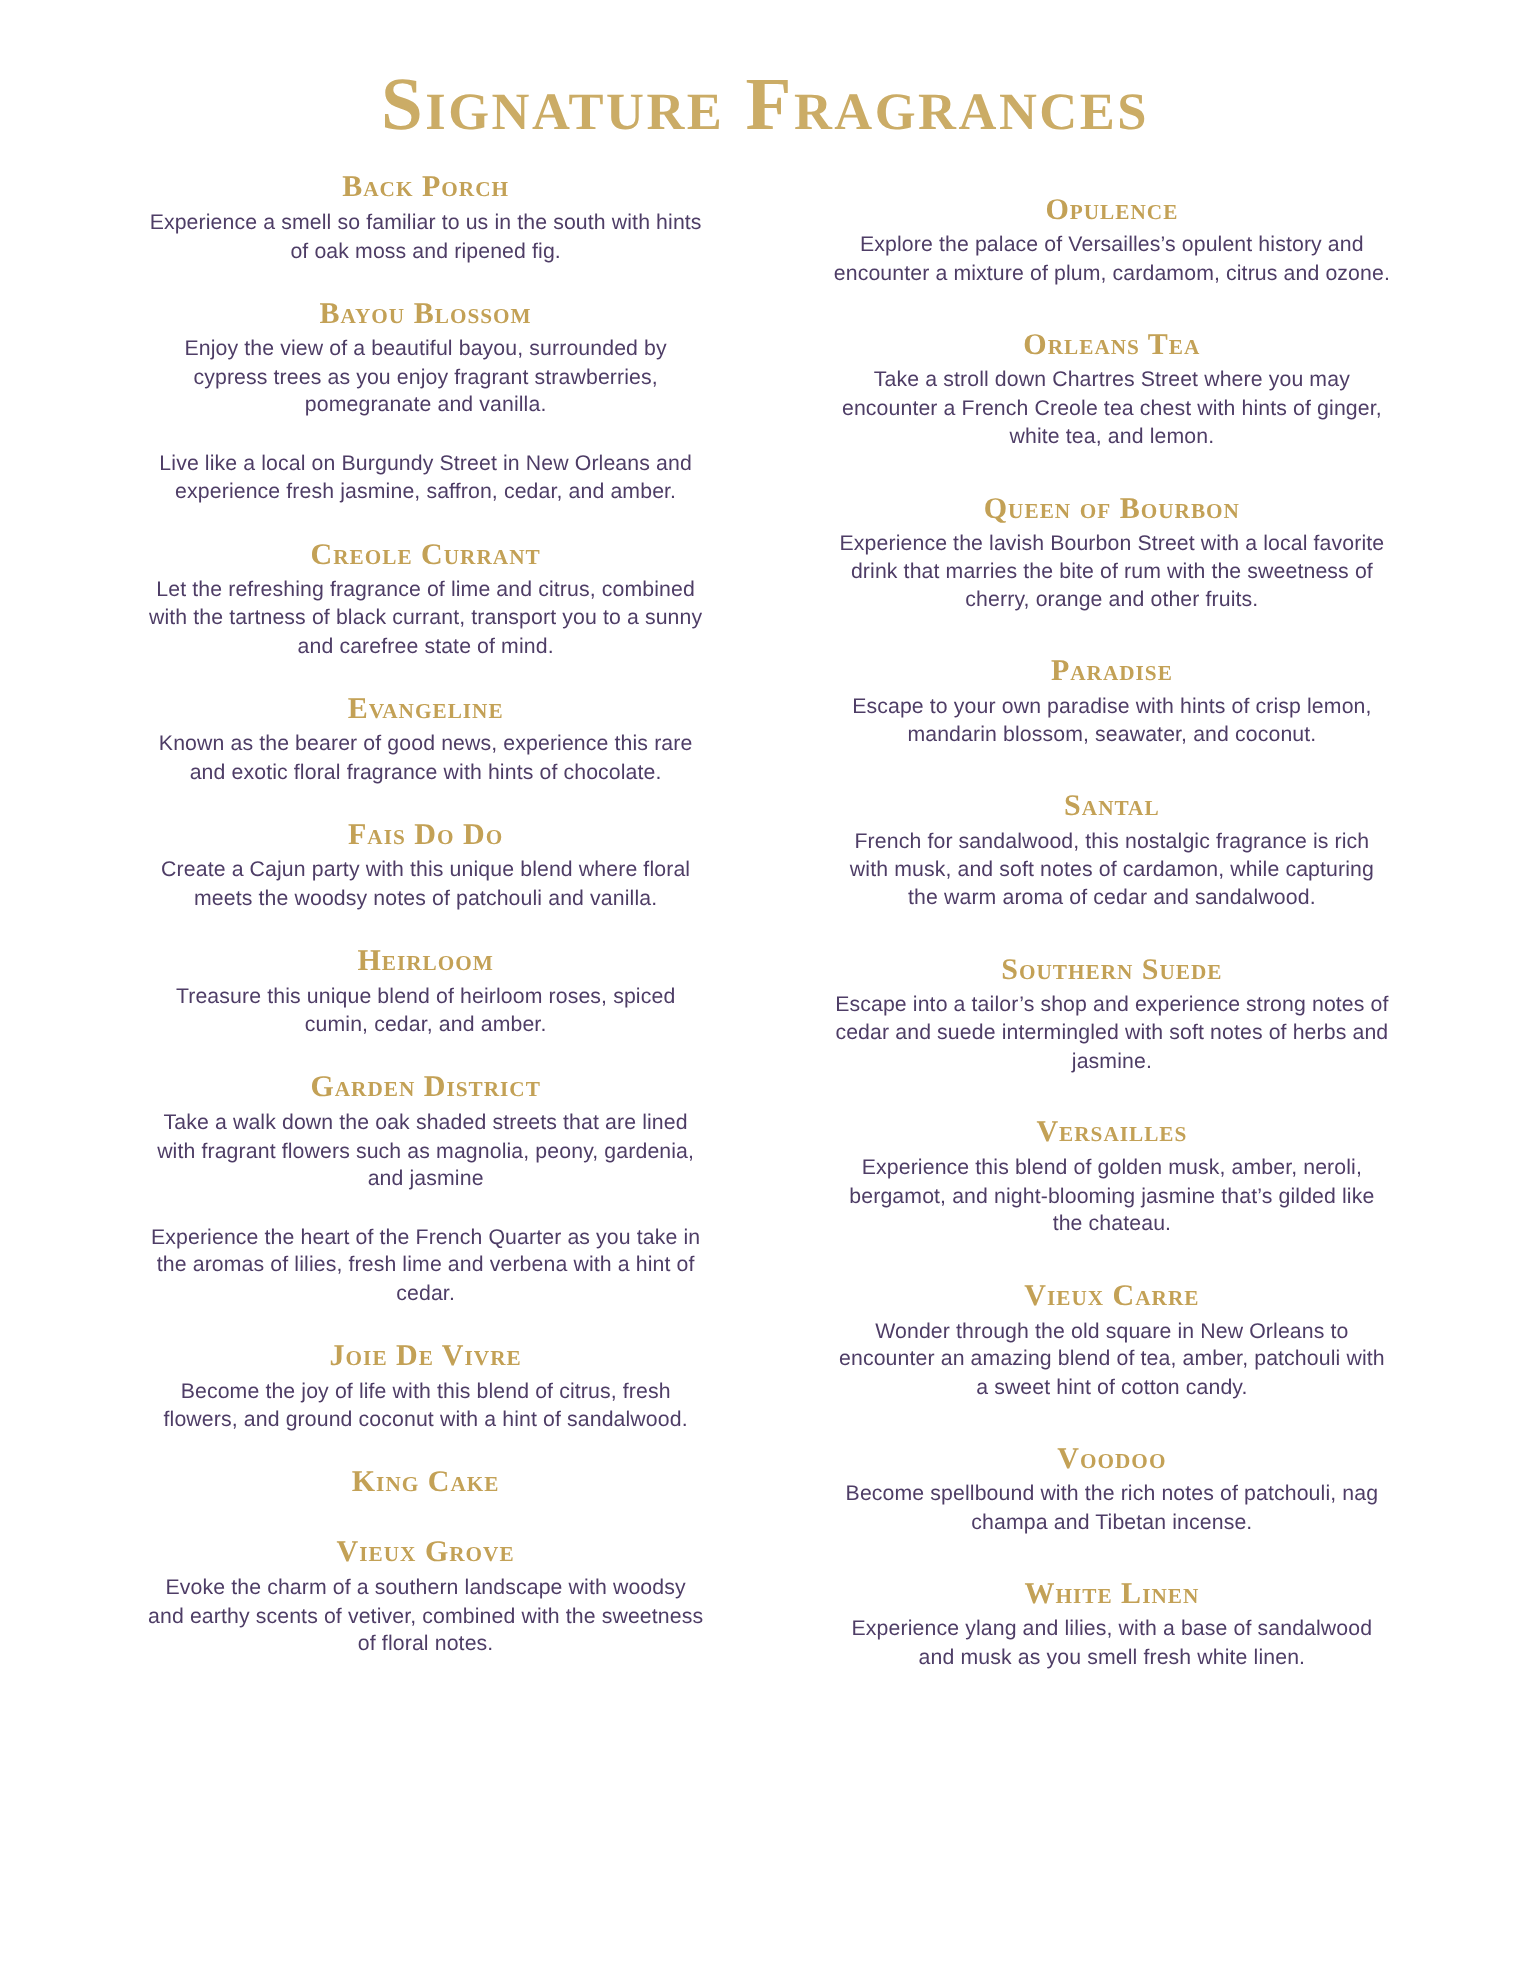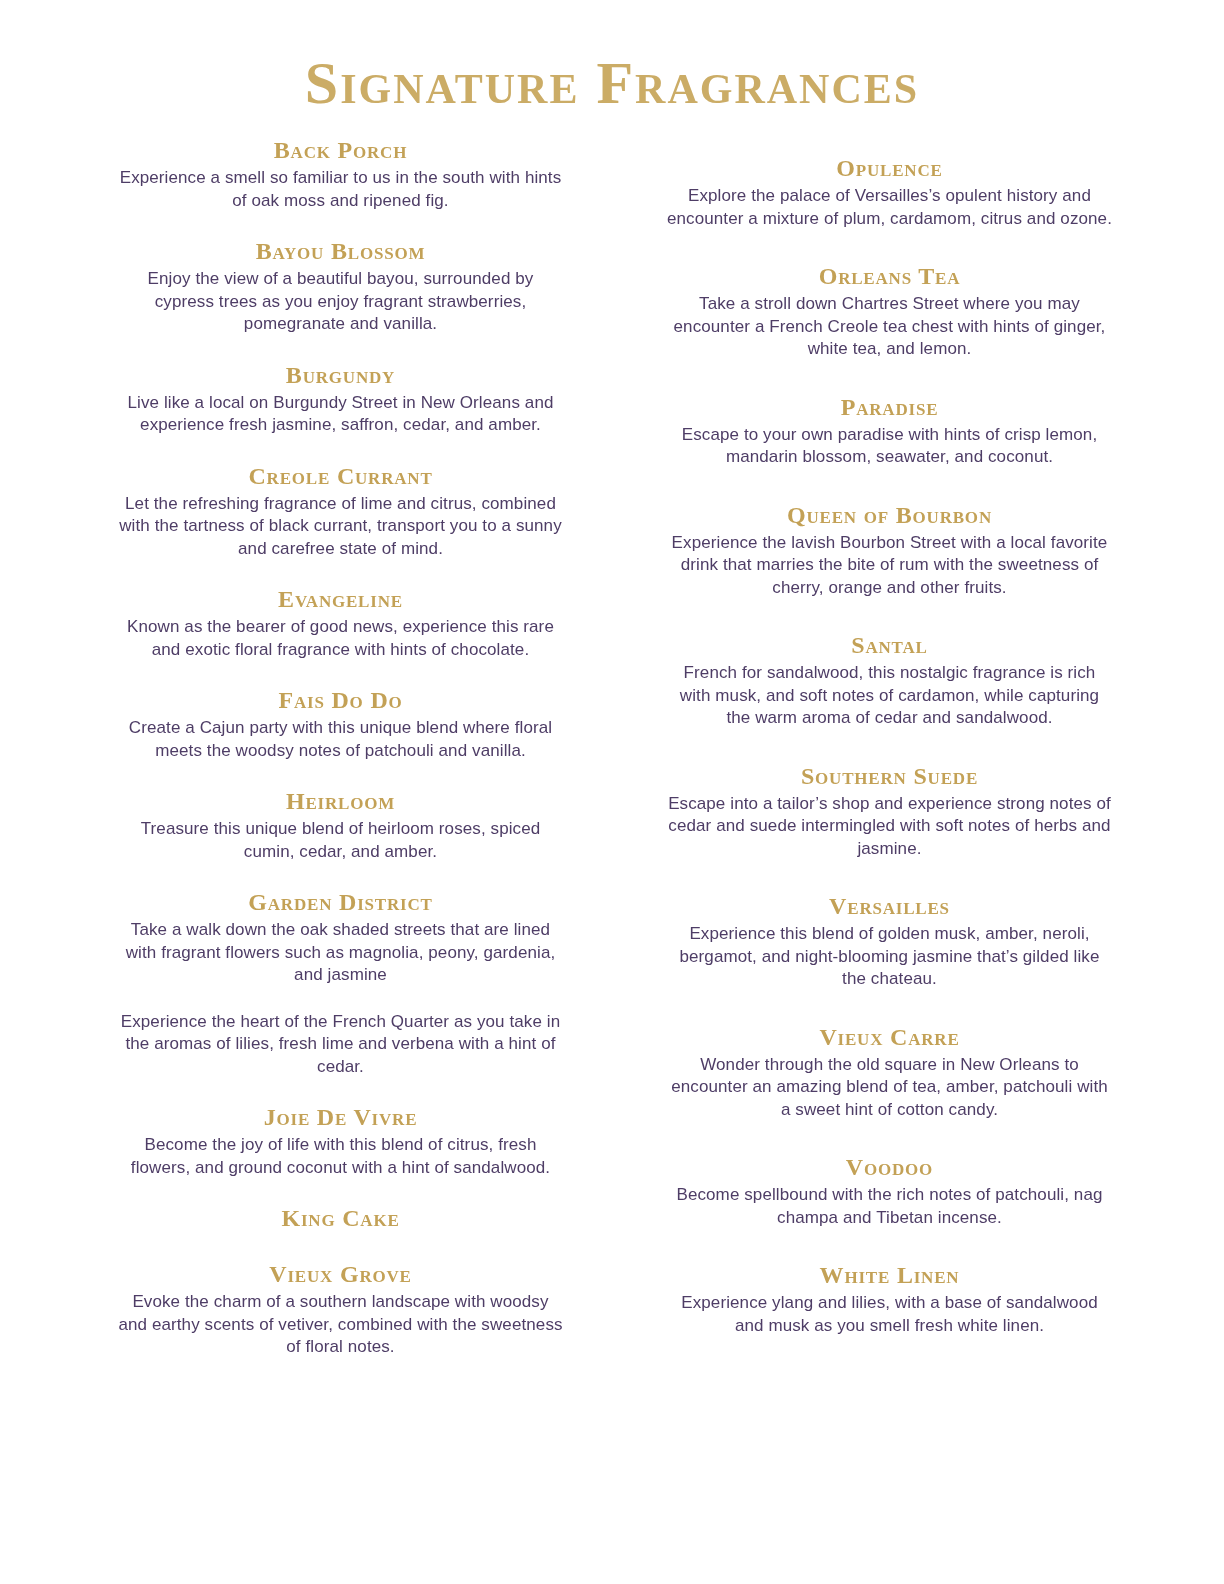--- a/index.html
+++ b/index.html
@@ -111,21 +111,20 @@
     <h3 class="fragrance-name">Back Porch</h3>
     <p class="fragrance-desc">Experience a smell so familiar to us in the south with hints of oak moss and ripened fig.</p>
   </div>
 
   <div class="item">
     <h3 class="fragrance-name">Bayou Blossom</h3>
     <p class="fragrance-desc">Enjoy the view of a beautiful bayou, surrounded by cypress trees as you enjoy fragrant strawberries, pomegranate and vanilla.</p>
   </div>
 
   <div class="item">
-    <h3 class="fragrance-name">Burgundy</h3>
     <p class="fragrance-desc">Live like a local on Burgundy Street in New Orleans and experience fresh jasmine, saffron, cedar, and amber.</p>
   </div>
 
   <div class="item">
     <h3 class="fragrance-name">Creole Currant</h3>
     <p class="fragrance-desc">Let the refreshing fragrance of lime and citrus, combined with the tartness of black currant, transport you to a sunny and carefree state of mind.</p>
   </div>
 
   <div class="item">
     <h3 class="fragrance-name">Evangeline</h3>
@@ -170,27 +169,27 @@
     <h3 class="fragrance-name">Opulence</h3>
     <p class="fragrance-desc">Explore the palace of Versailles’s opulent history and encounter a mixture of plum, cardamom, citrus and ozone.</p>
   </div>
 
   <div class="item">
     <h3 class="fragrance-name">Orleans Tea</h3>
     <p class="fragrance-desc">Take a stroll down Chartres Street where you may encounter a French Creole tea chest with hints of ginger, white tea, and lemon.</p>
   </div>
 
   <div class="item">
+    <h3 class="fragrance-name">Queen of Bourbon</h3>
+    <p class="fragrance-desc">Experience the lavish Bourbon Street with a local favorite drink that marries the bite of rum with the sweetness of cherry, orange and other fruits.</p>
+  </div>
+
+  <div class="item">
     <h3 class="fragrance-name">Paradise</h3>
     <p class="fragrance-desc">Escape to your own paradise with hints of crisp lemon, mandarin blossom, seawater, and coconut.</p>
-  </div>
-
-  <div class="item">
-    <h3 class="fragrance-name">Queen of Bourbon</h3>
-    <p class="fragrance-desc">Experience the lavish Bourbon Street with a local favorite drink that marries the bite of rum with the sweetness of cherry, orange and other fruits.</p>
   </div>
 
   <div class="item">
     <h3 class="fragrance-name">Santal</h3>
     <p class="fragrance-desc">French for sandalwood, this nostalgic fragrance is rich with musk, and soft notes of cardamon, while capturing the warm aroma of cedar and sandalwood.</p>
   </div>
 
   <div class="item">
     <h3 class="fragrance-name">Southern Suede</h3>
     <p class="fragrance-desc">Escape into a tailor’s shop and experience strong notes of cedar and suede intermingled with soft notes of herbs and jasmine.</p>

